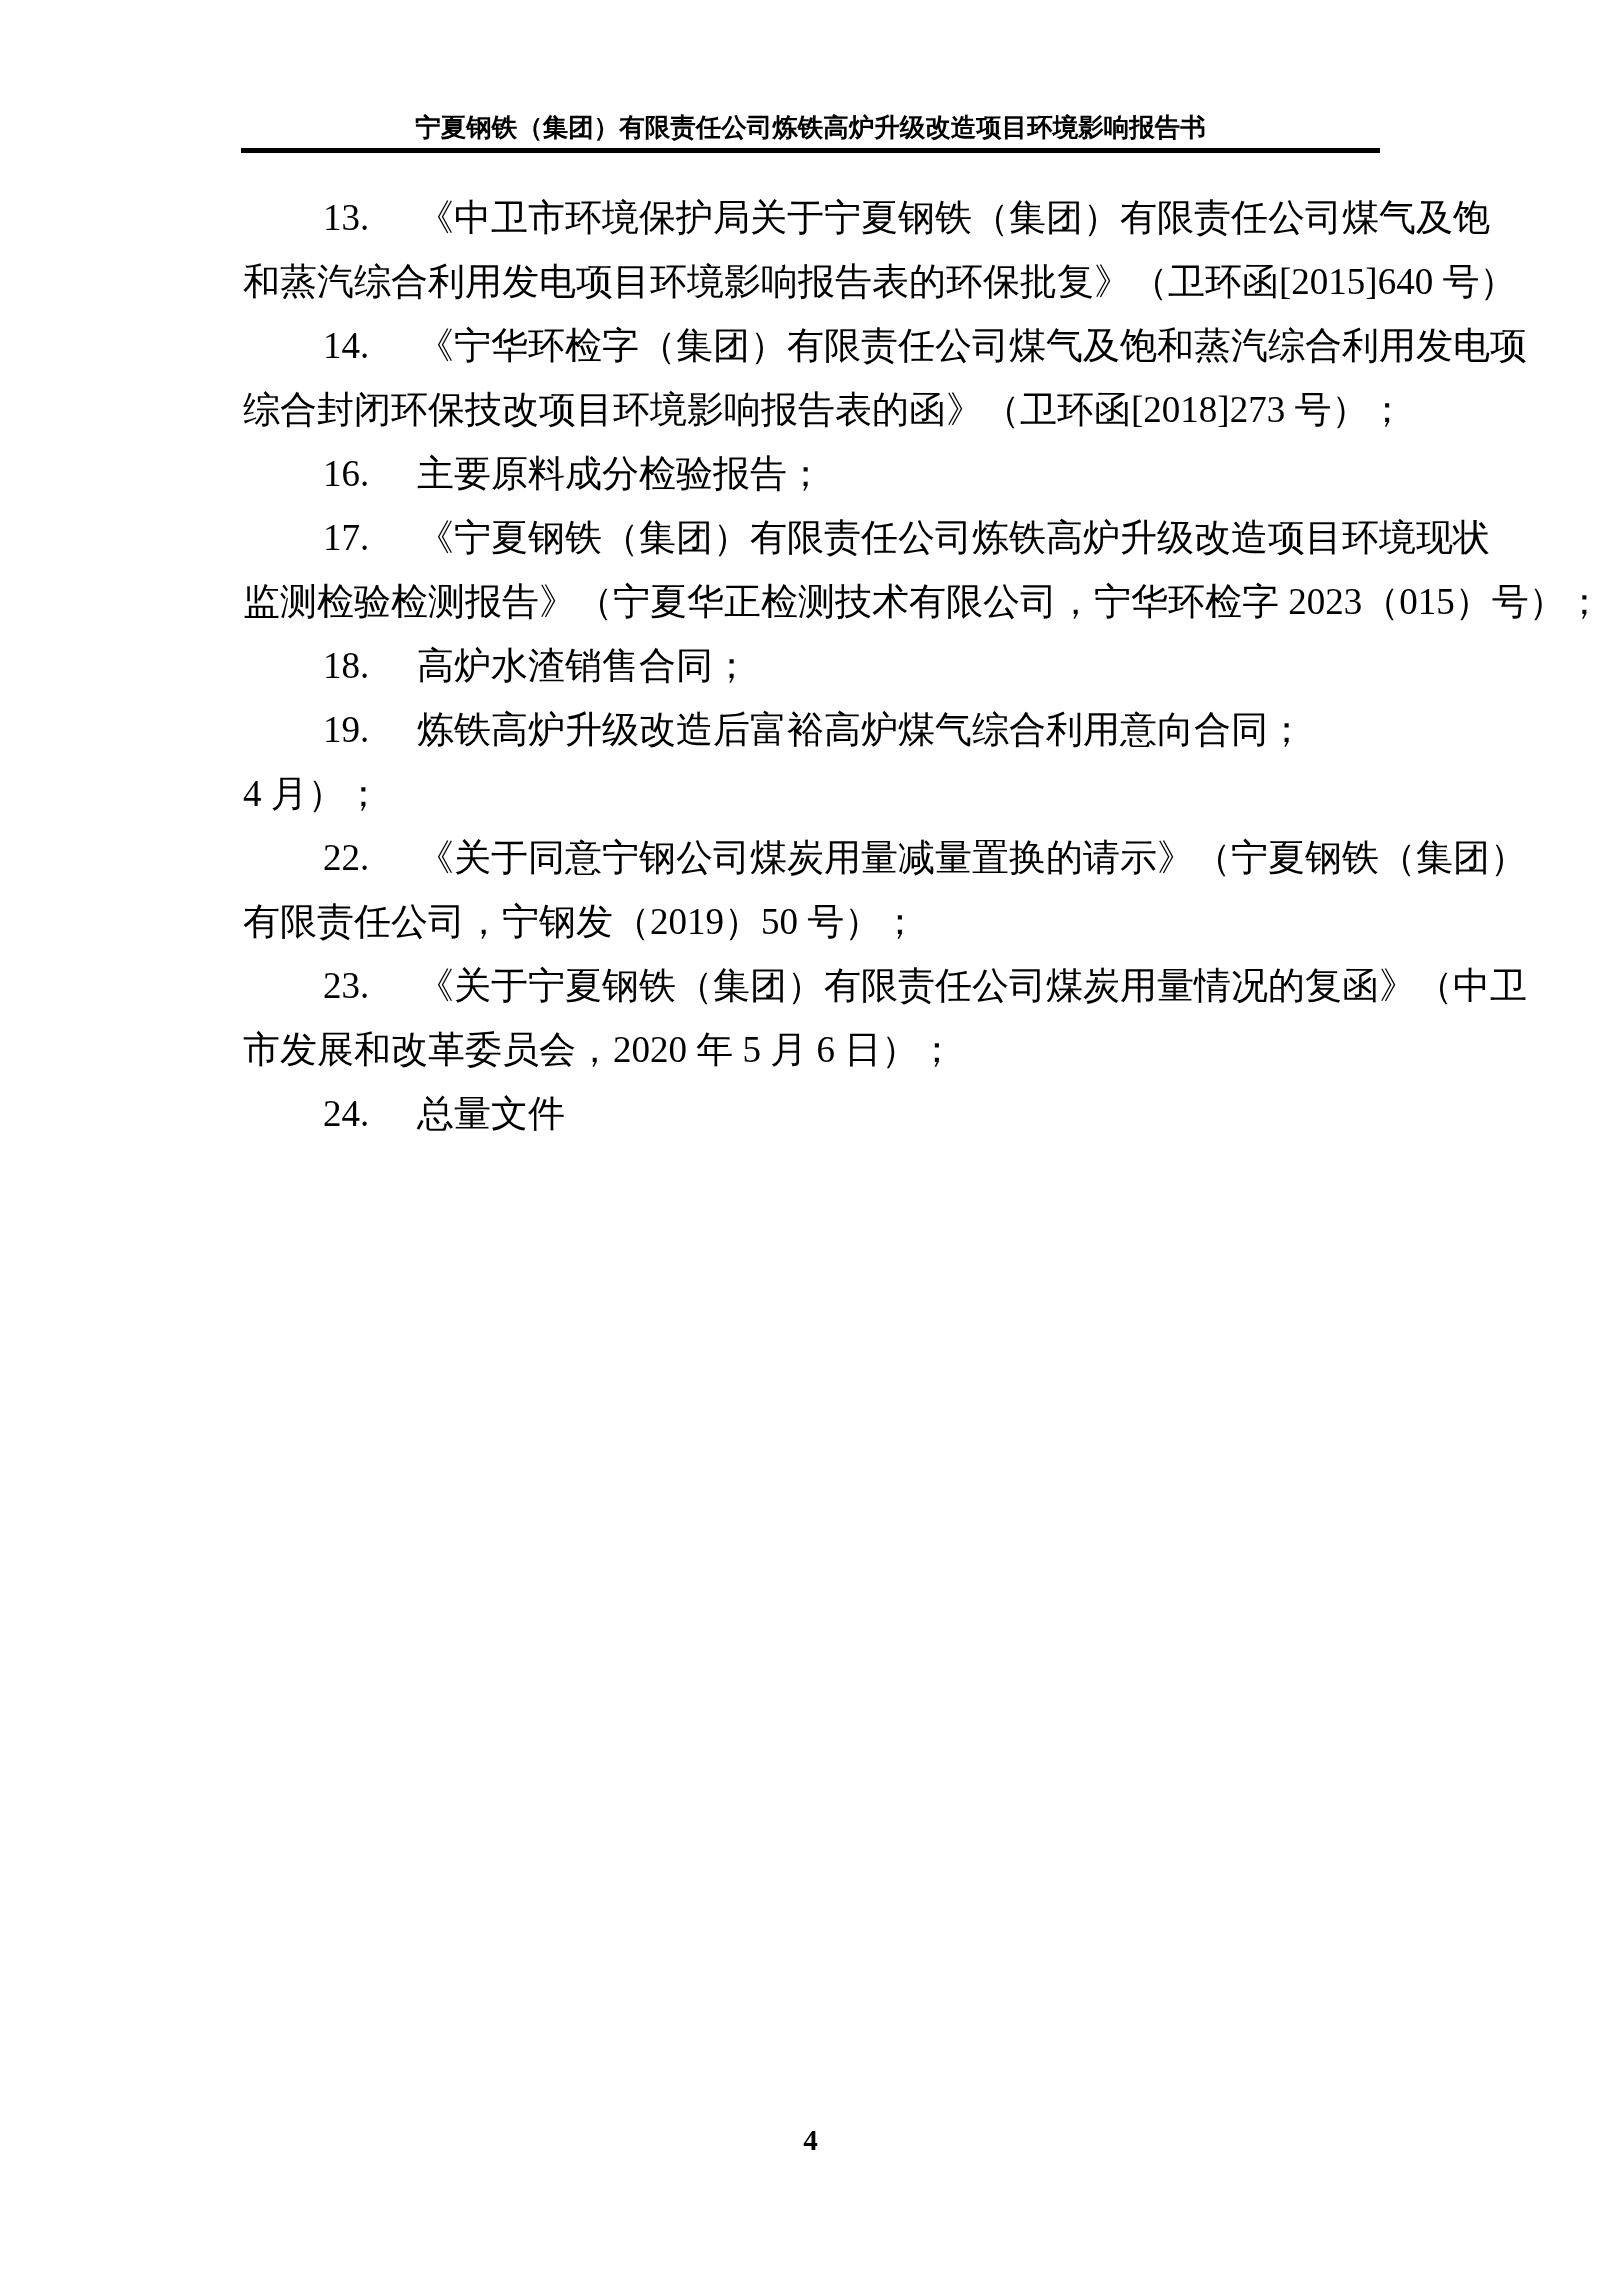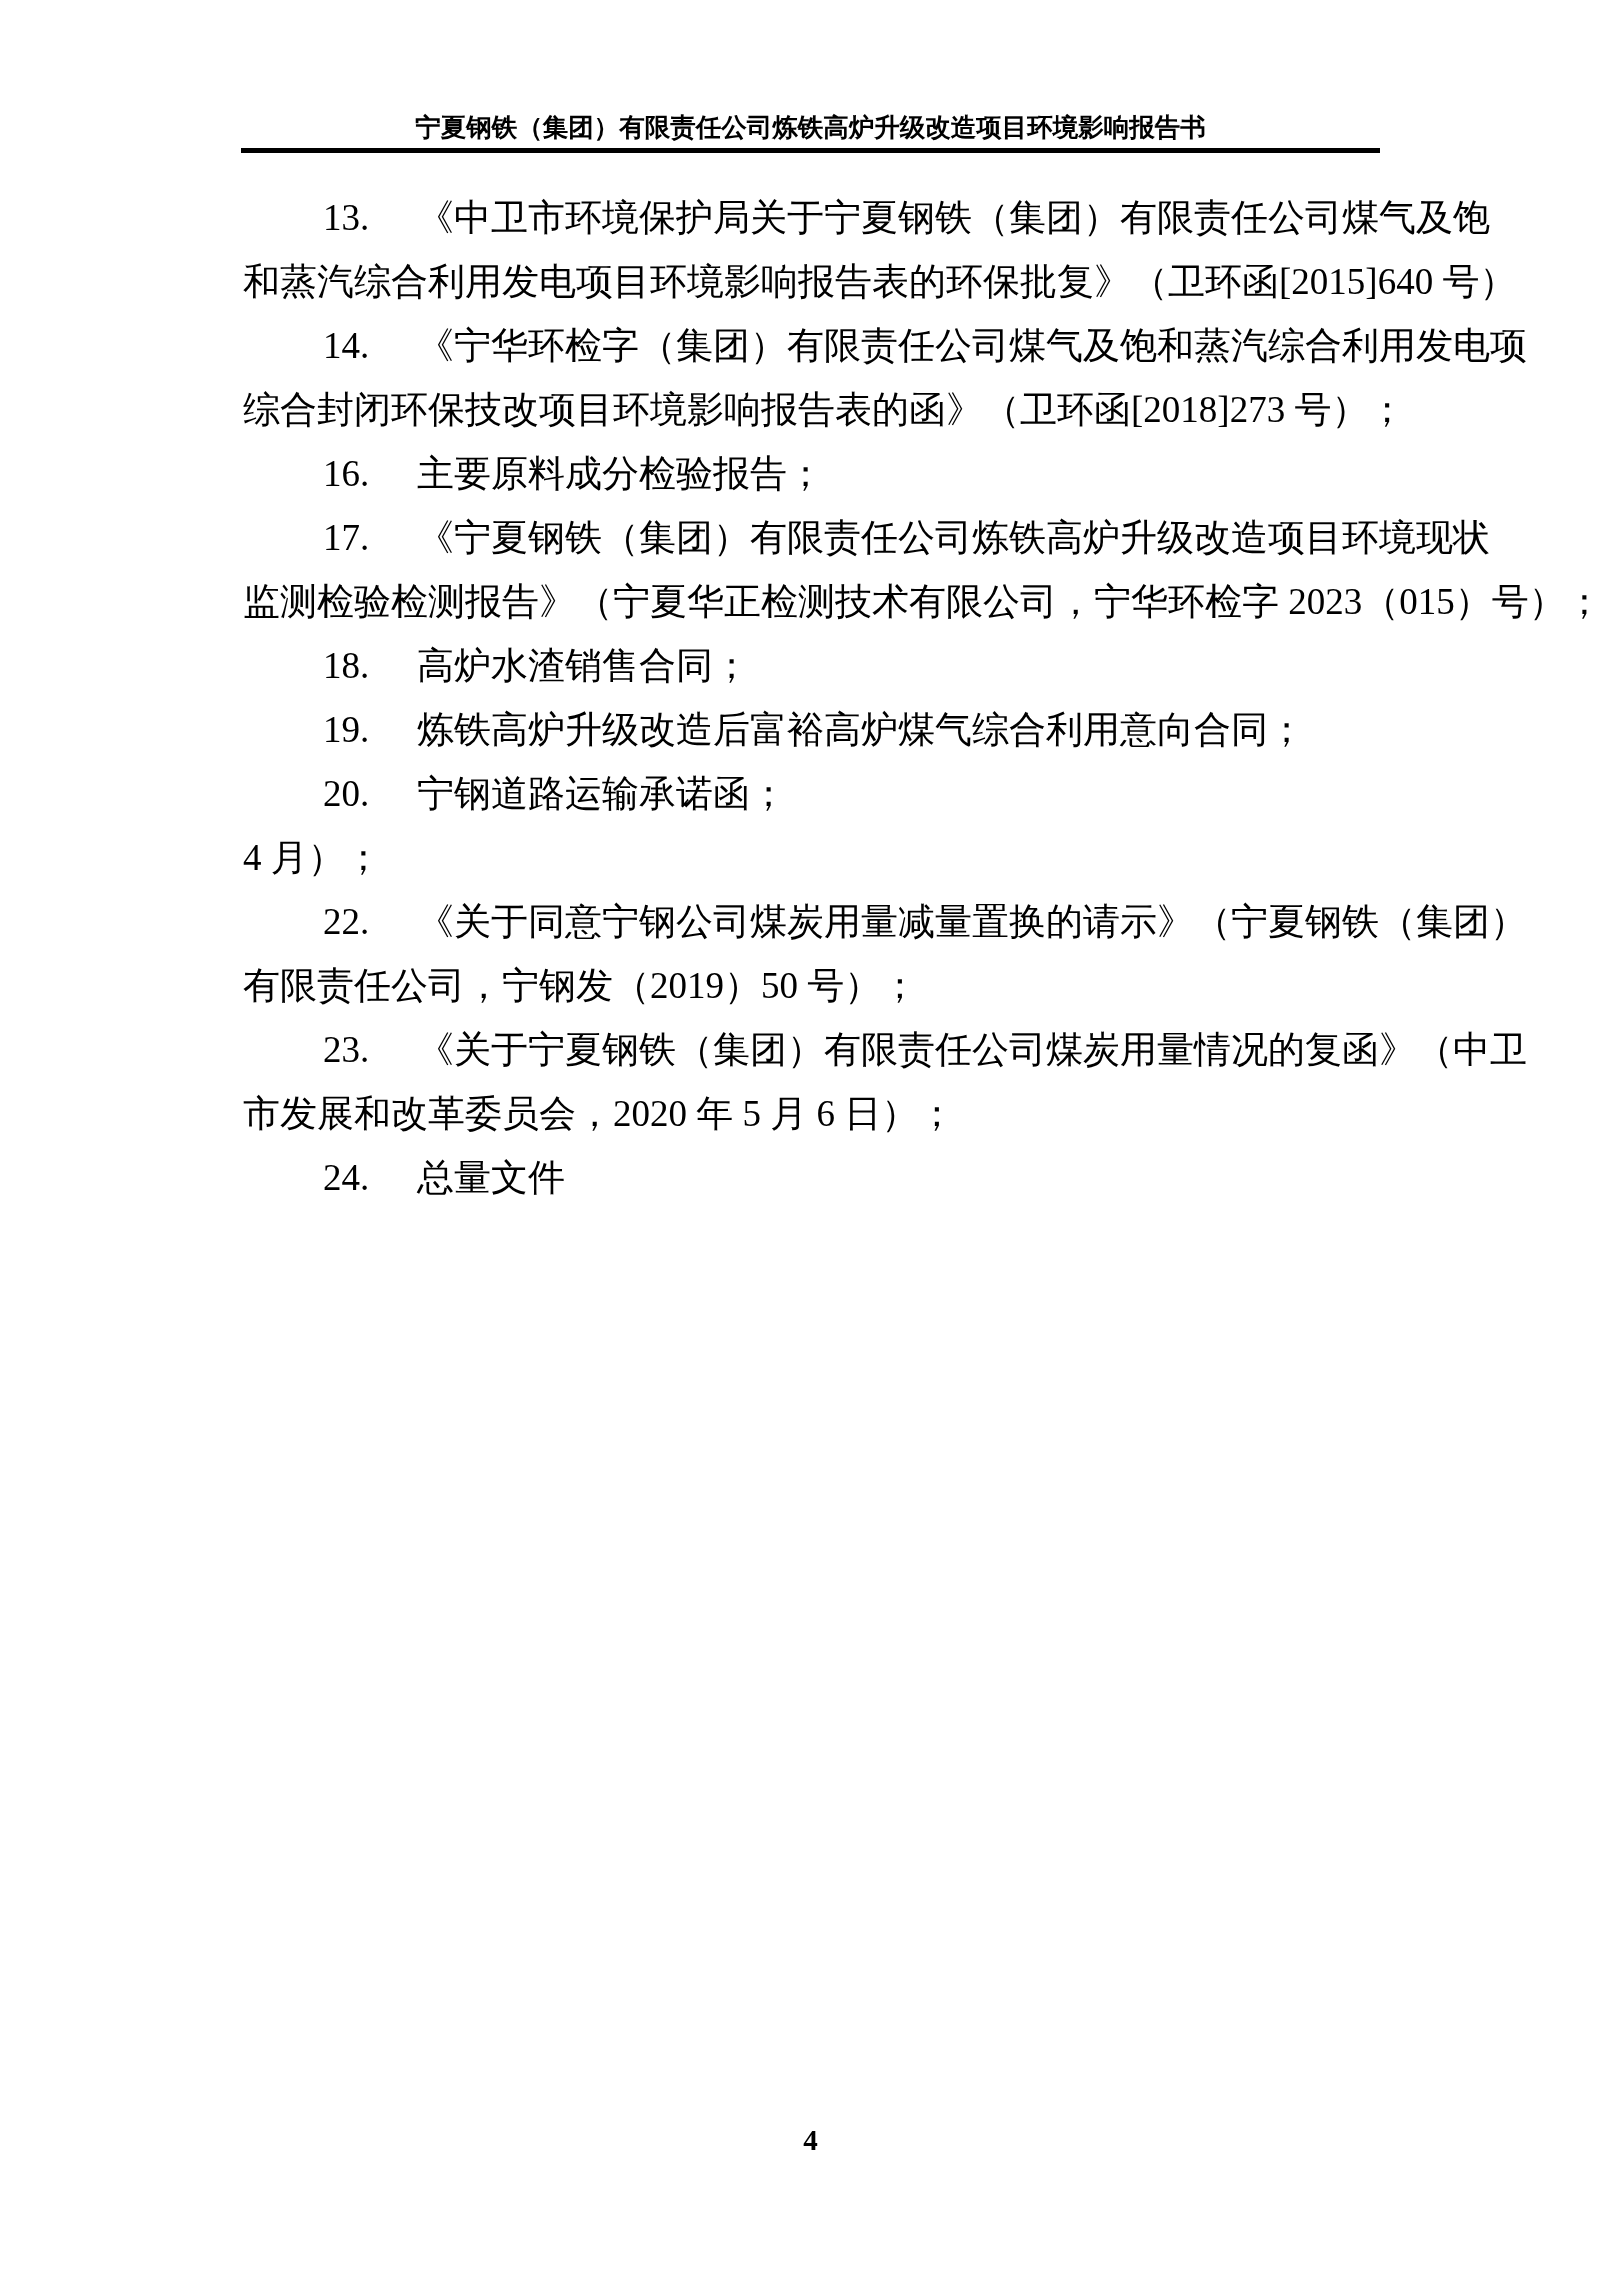--- a/index.html
+++ b/index.html
@@ -106,23 +106,20 @@
     </div>
 
     <div class="para">
       <div class="line first"><span class="num">18.</span><span>高炉水渣销售合同；</span></div>
     </div>
 
     <div class="para">
       <div class="line first"><span class="num">19.</span><span>炼铁高炉升级改造后富裕高炉煤气综合利用意向合同；</span></div>
     </div>
 
-    <div class="para">
-      <div class="line first"><span class="num">20.</span><span>宁钢道路运输承诺函；</span></div>
-    </div>
 
     <div class="para">
       <div class="line">4 月）；</div>
     </div>
 
     <div class="para">
       <div class="line first"><span class="num">22.</span><span>《关于同意宁钢公司煤炭用量减量置换的请示》（宁夏钢铁（集团）</span></div>
       <div class="line">有限责任公司，宁钢发（2019）50 号）；</div>
     </div>
 

